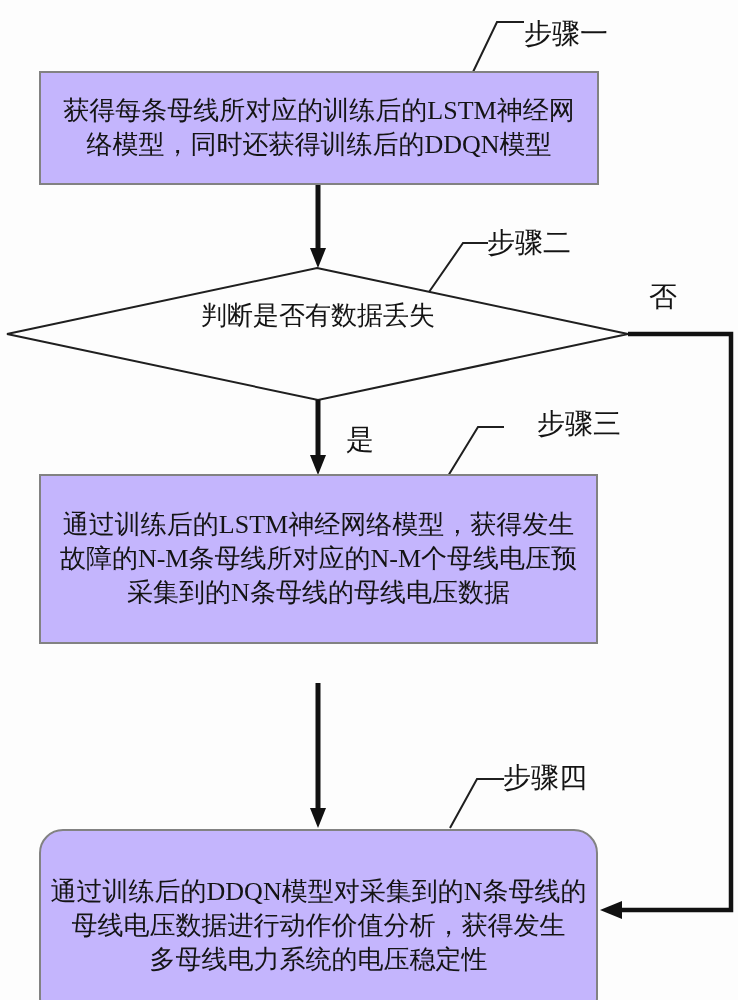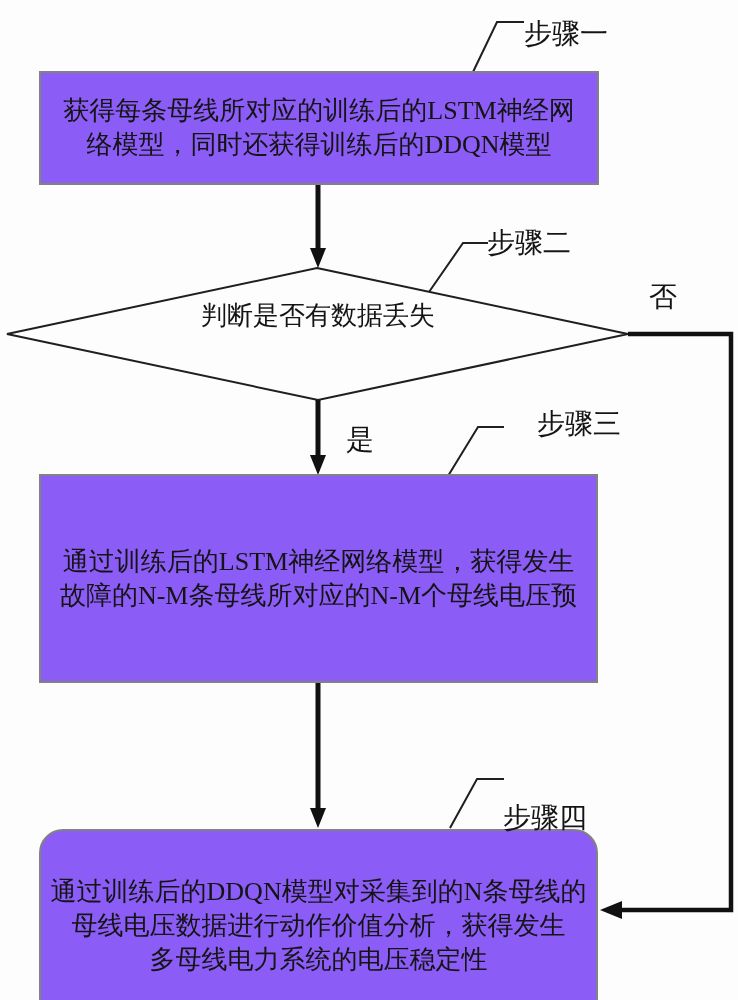--- a/index.html
+++ b/index.html
@@ -25,21 +25,21 @@
     position: absolute;
     display: flex;
     flex-direction: column;
     justify-content: center;
     align-items: center;
     box-sizing: border-box;
     text-align: center;
   }
   .box {
     border: 2px solid #828282;
-    background: #8b5cf6;
+    background: #c4b5fd;
   }
   .node .tline {
     font-size: 26px;
     line-height: 34px;
     white-space: nowrap;
   }
   .diamond-text {
     position: absolute;
     text-align: center;
   }
@@ -104,32 +104,33 @@
 
   <div class="node box" style="left:39px; top:71px; width:560px; height:114px;">
     <div class="tline">获得每条母线所对应的训练后的LSTM神经网</div>
     <div class="tline">络模型，同时还获得训练后的DDQN模型</div>
   </div>
 
   <div class="node diamond-text" style="left:60px; top:299px; width:516px;">
     <div class="tline">判断是否有数据丢失</div>
   </div>
 
-  <div class="node box" style="left:39px; top:474px; width:559px; height:209px;">
+  <div class="node box" style="left:39px; top:474px; width:559px; height:170px;">
     <div class="tline">通过训练后的LSTM神经网络模型，获得发生</div>
     <div class="tline">故障的N-M条母线所对应的N-M个母线电压预</div>
+    <div class="tline">采集到的N条母线的母线电压数据</div>
   </div>
 
   <div class="node box" style="left:39px; top:829px; width:559px; height:193px;border-radius:24px;">
     <div class="tline">通过训练后的DDQN模型对采集到的N条母线的</div>
     <div class="tline">母线电压数据进行动作价值分析，获得发生</div>
     <div class="tline">多母线电力系统的电压稳定性</div>
   </div>
 
   <div class="step-label" style="left:524px; top:19px;">步骤一</div>
   <div class="step-label" style="left:487px; top:228px;">步骤二</div>
   <div class="step-label" style="left:489px; top:409px;margin-left:48px;">步骤三</div>
-  <div class="step-label" style="left:503px; top:763px;margin-top:40px;">步骤四</div>
+  <div class="step-label" style="left:503px; top:763px;">步骤四</div>
 
   <div class="branch-label" style="left:346px; top:425px;">是</div>
   <div class="branch-label" style="left:649px; top:282px;">否</div>
 
 </div>
 
 </body></html>

